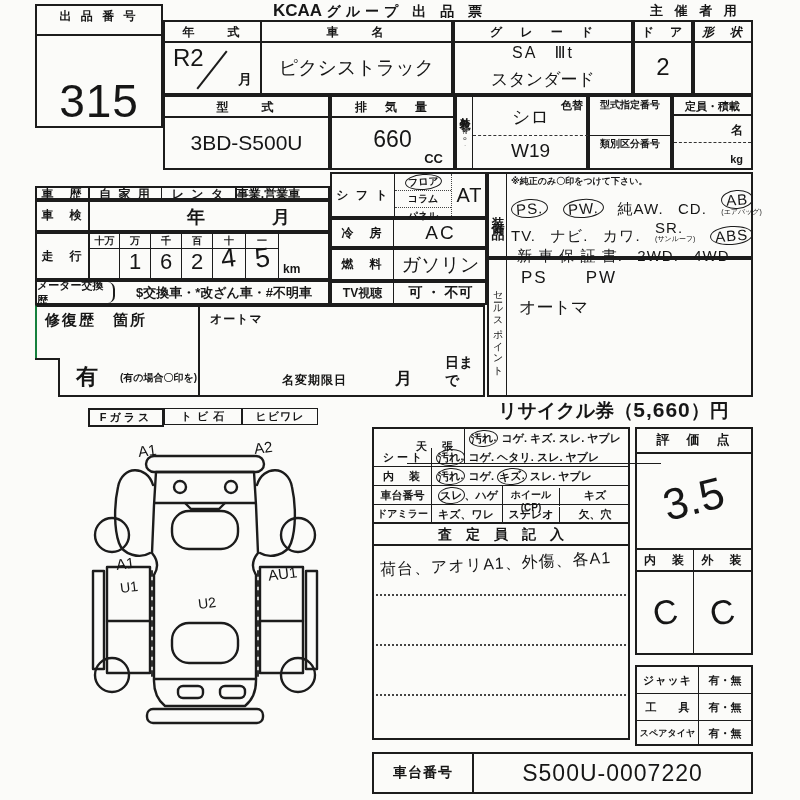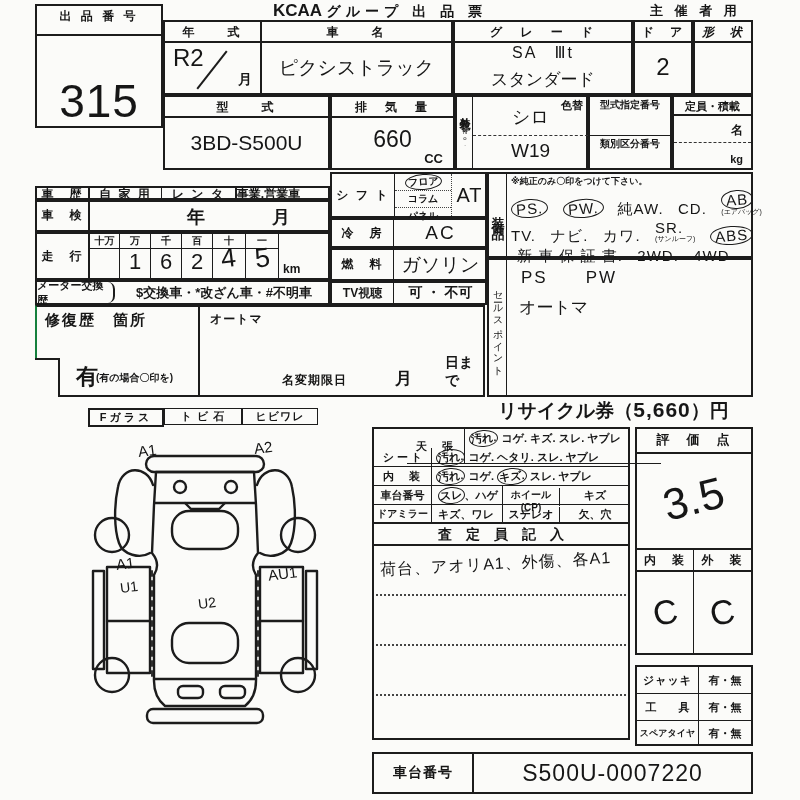--- a/index.html
+++ b/index.html
@@ -138,21 +138,21 @@
   <div class="abs" style="left:80px;top:0;width:214px;height:100%;display:flex;align-items:center;justify-content:center;font-size:13px;font-weight:bold;white-space:nowrap;">$交換車・*改ざん車・#不明車</div>
 </div>
 
 <div class="abs" style="left:35px;top:305px;width:163px;height:53px;border-left:2px solid #15803d;border-top:2px solid #1c1c1c;">
   <div style="font-size:15px;font-weight:bold;padding:4px 0 0 8px;letter-spacing:2px;">修復歴　箇所</div>
 </div>
 <div class="abs" style="left:35px;top:358px;width:23px;border-top:2px solid #1c1c1c;"></div>
 <div class="abs" style="left:58px;top:358px;width:2px;height:39px;background:#1c1c1c;"></div>
 <div class="abs" style="left:58px;top:395px;width:140px;border-top:2px solid #1c1c1c;"></div>
 <div class="abs" style="left:76px;top:362px;font-size:22px;font-weight:bold;">有</div>
-<div class="abs" style="left:96px;top:371px;font-size:10px;font-weight:bold;">(有の場合〇印を)</div>
+<div class="abs" style="left:120px;top:371px;font-size:10px;font-weight:bold;">(有の場合〇印を)</div>
 
 <div class="cell" style="left:198px;top:305px;width:287px;height:92px;">
   <div style="font-size:12px;font-weight:bold;padding:4px 0 0 10px;letter-spacing:1px;">オートマ</div>
   <div class="abs" style="left:82px;bottom:6px;font-size:12px;font-weight:bold;letter-spacing:1px;">名変期限日</div>
   <div class="abs" style="left:195px;bottom:5px;font-size:17px;font-weight:bold;">月</div>
   <div class="abs" style="left:245px;bottom:5px;font-size:14px;font-weight:bold;margin-top:18px;">日まで</div>
 </div>
 
 <div class="cell" style="left:330px;top:172px;width:157px;height:46px;">
   <div class="abs lbl" style="left:0;top:0;width:62px;height:100%;">シ フ ト</div>

